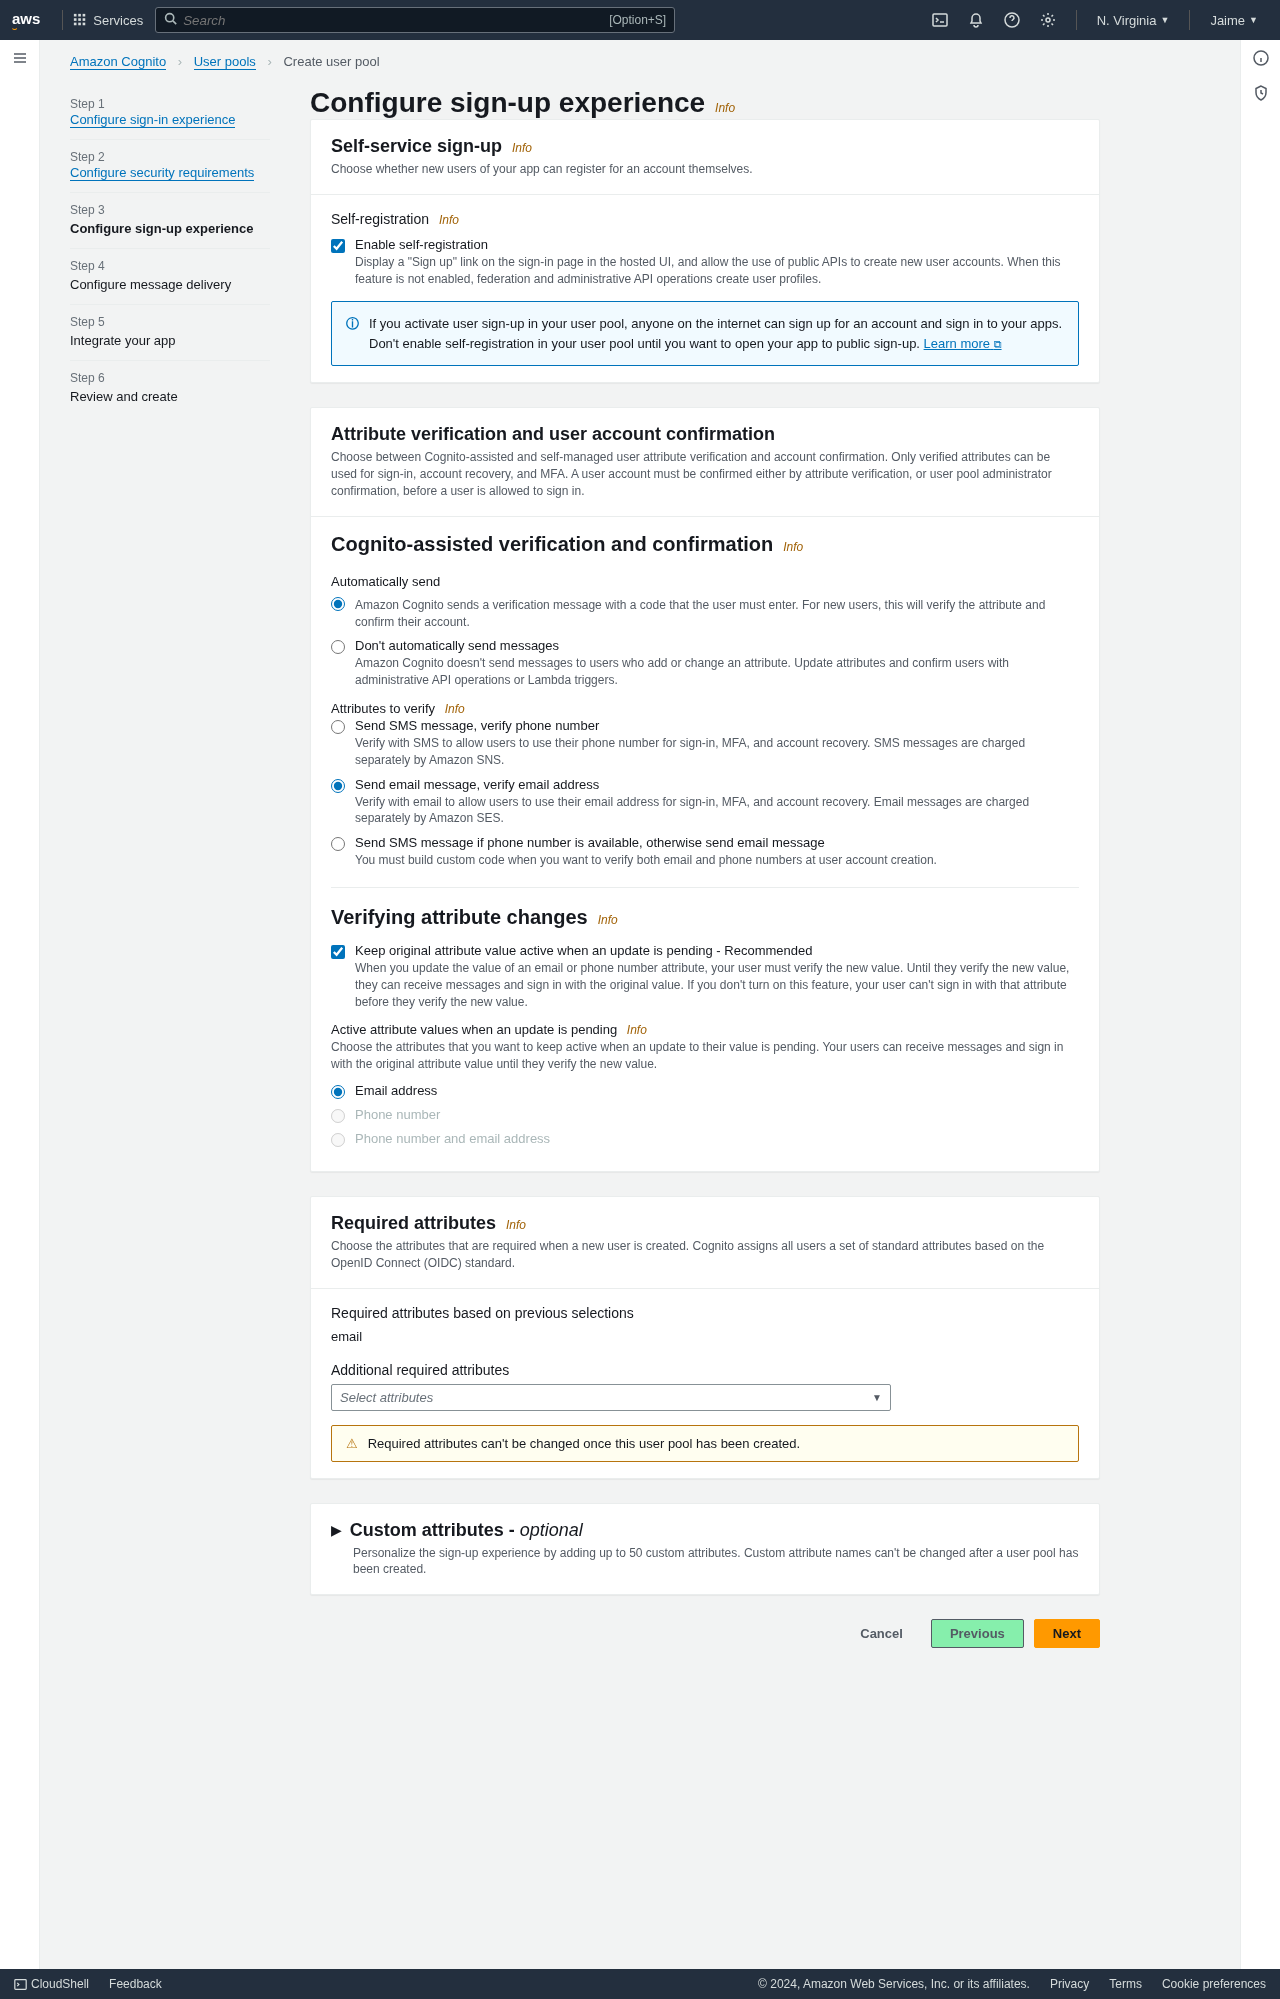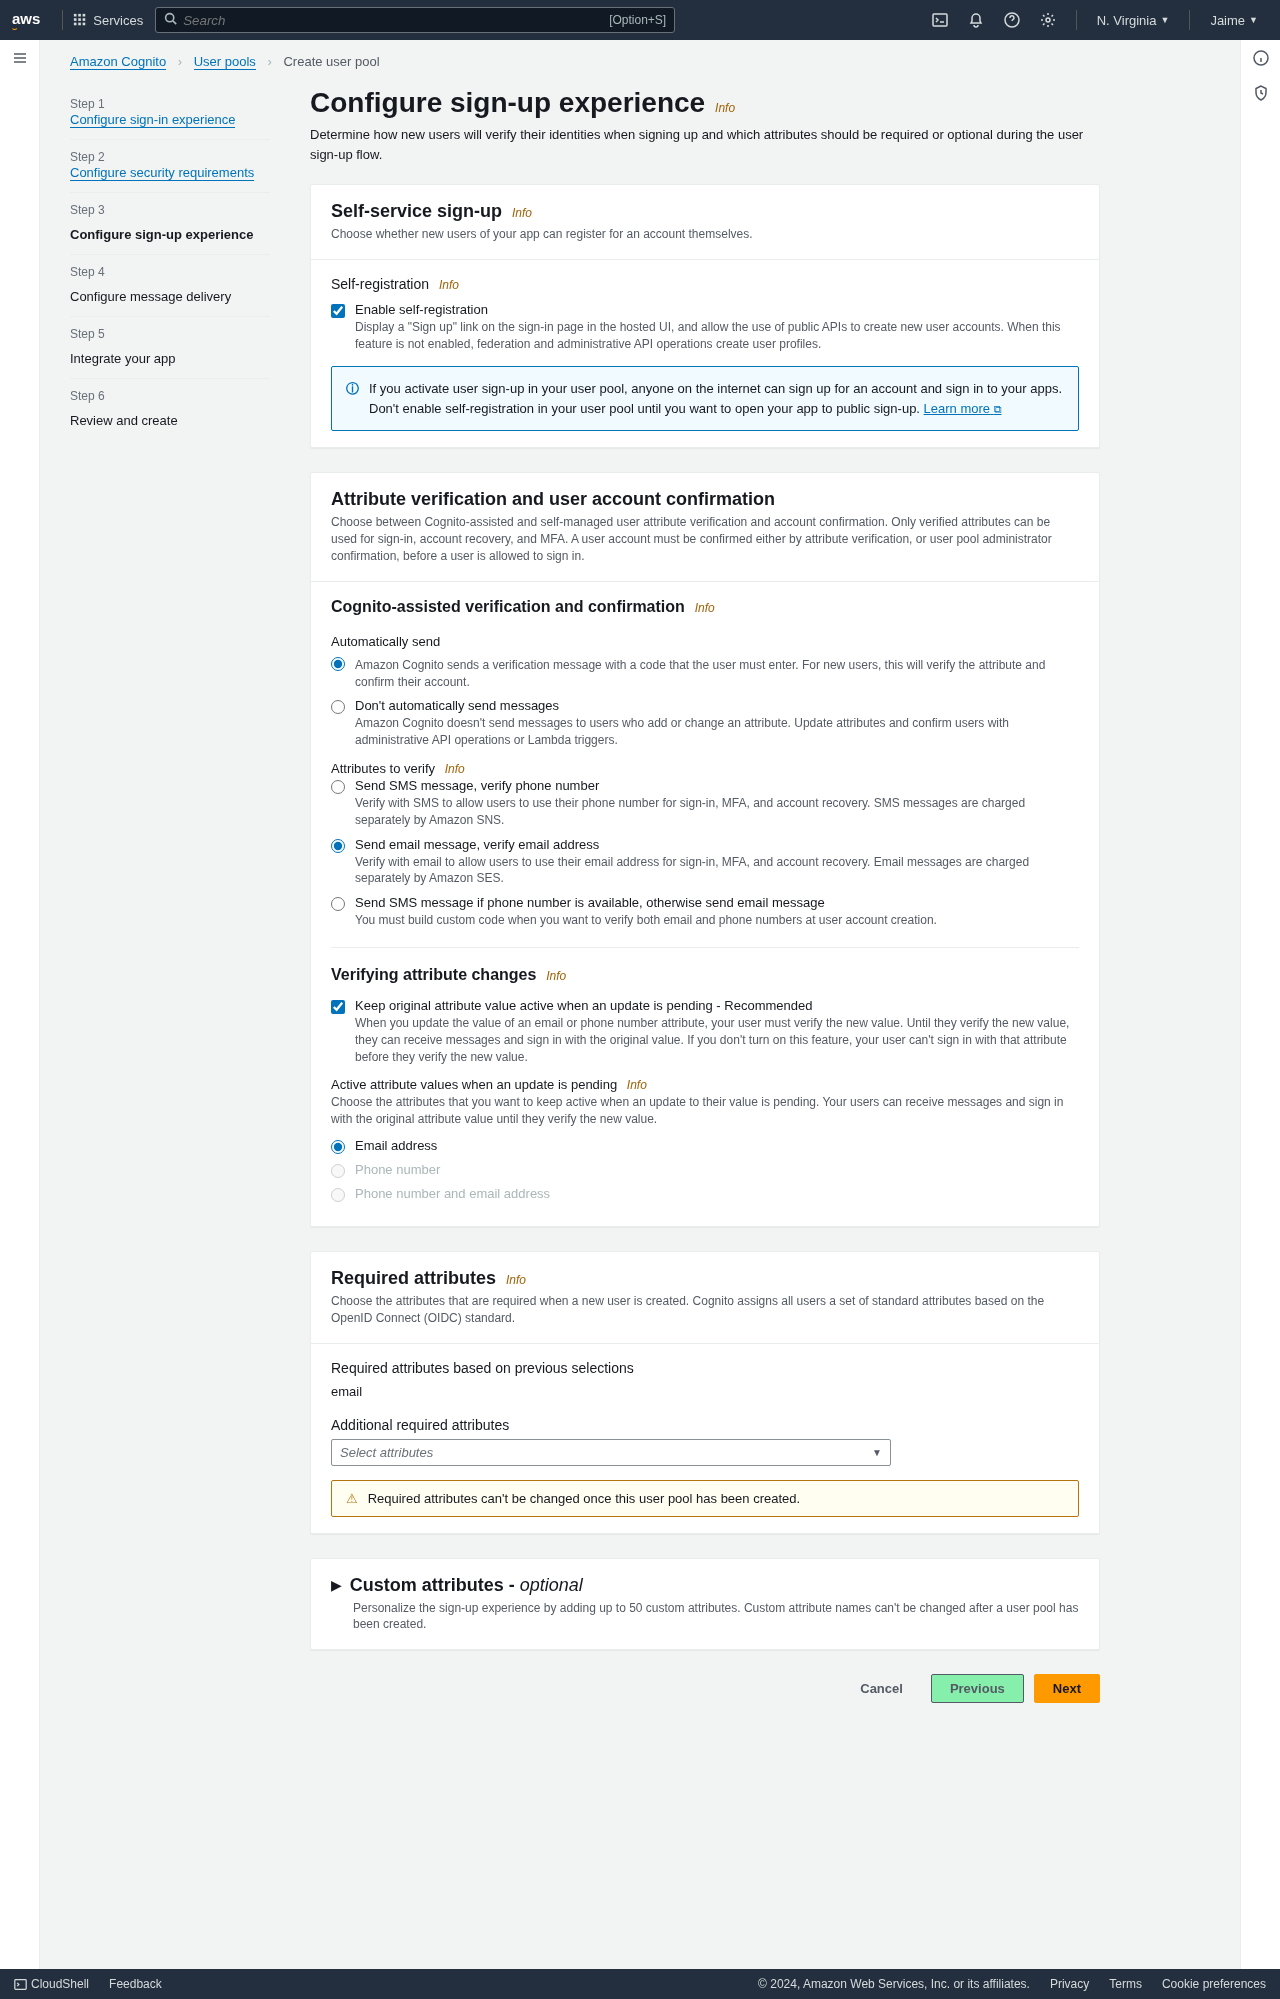--- a/index.html
+++ b/index.html
@@ -32,35 +32,35 @@
 .breadcrumb { font-size: 13px; color: #545b64; margin-bottom: 18px; }
 .breadcrumb a { color: #0073bb; border-bottom: 1px solid #0073bb; }
 .breadcrumb .sep { margin: 0 8px; color: #aab7b8; }
 
 
 .cols { display: flex; gap: 40px; }
 .steps { width: 200px; flex-shrink: 0; }
 .step-block { border-bottom: 1px solid #eaeded; padding: 10px 0 12px 0; }
 .step-block:last-child { border-bottom: none; }
 .step-label { font-size: 12px; color: #687078; }
-.step-title { font-size: 13px; margin-top: 10px; color: #16191f; }
+.step-title { font-size: 13px; margin-top: 4px; color: #16191f; }
 .step-title.link { color: #0073bb; border-bottom: 1px solid #0073bb; display: inline; cursor: pointer; }
 .step-title.current { font-weight: bold; }
 
 .content { flex: 1; max-width: 790px; }
 h1 { font-size: 28px; font-weight: 700; margin-bottom: 6px; display: inline; }
 .info-link { color: #a16207; font-size: 12px; font-weight: normal; margin-left: 6px; cursor: pointer; font-style: italic; }
 .page-desc { font-size: 13px; color: #16191f; margin-top: 6px; margin-bottom: 20px; line-height: 1.5; }
 
 .panel { background: #fff; border: 1px solid #eaeded; border-radius: 2px; margin-bottom: 24px; box-shadow: 0 1px 1px rgba(0,0,0,0.05); }
 .panel-header { padding: 16px 20px; }
 .panel-header h2 { font-size: 18px; font-weight: 700; display: inline; }
 .panel-header .desc { font-size: 12px; color: #545b64; margin-top: 4px; line-height: 1.4; }
 .panel-body { padding: 16px 20px; border-top: 1px solid #eaeded; }
-.panel-body h3 { font-size: 16px; font-weight: 700; margin-bottom: 14px; display:inline; }
+.panel-body h3 { font-size: 20px; font-weight: 700; margin-bottom: 14px; display:inline; }
 
 .sub-title { font-size: 14px; color: #16191f; margin-bottom: 4px; }
 
 .checkbox-row, .radio-row { display: flex; align-items: flex-start; margin-bottom: 8px; }
 .checkbox-row input, .radio-row input { margin-top: 2px; margin-right: 10px; flex-shrink: 0; }
 .opt-label { font-size: 13px; color: #16191f; }
 .opt-desc { font-size: 12px; color: #545b64; margin-top: 2px; line-height: 1.4; }
 .disabled .opt-label { color: #aab7b8; }
 
 .alert { display: flex; border: 1px solid #0073bb; background: #f1faff; padding: 12px 14px; font-size: 13px; line-height: 1.5; border-radius: 2px; margin-top: 14px; }
@@ -216,21 +216,20 @@
           <div class="step-label">Step 6</div>
           <div class="step-title">Review and create</div>
         </div>
       </div>
 
       <div class="content">
         <div>
           <h1>Configure sign-up experience</h1>
           <span class="info-link">Info</span>
         </div>
-        <p class="page-desc">Determine how new users will verify their identities when signing up and which attributes should be required or optional during the user sign-up flow.</p>
 
         <div class="panel">
           <div class="panel-header">
             <h2>Self-service sign-up</h2>
             <span class="info-link">Info</span>
             <p class="desc">Choose whether new users of your app can register for an account themselves.</p>
           </div>
           <div class="panel-body">
             <span class="sub-title">Self-registration</span>
             <span class="info-link">Info</span>

